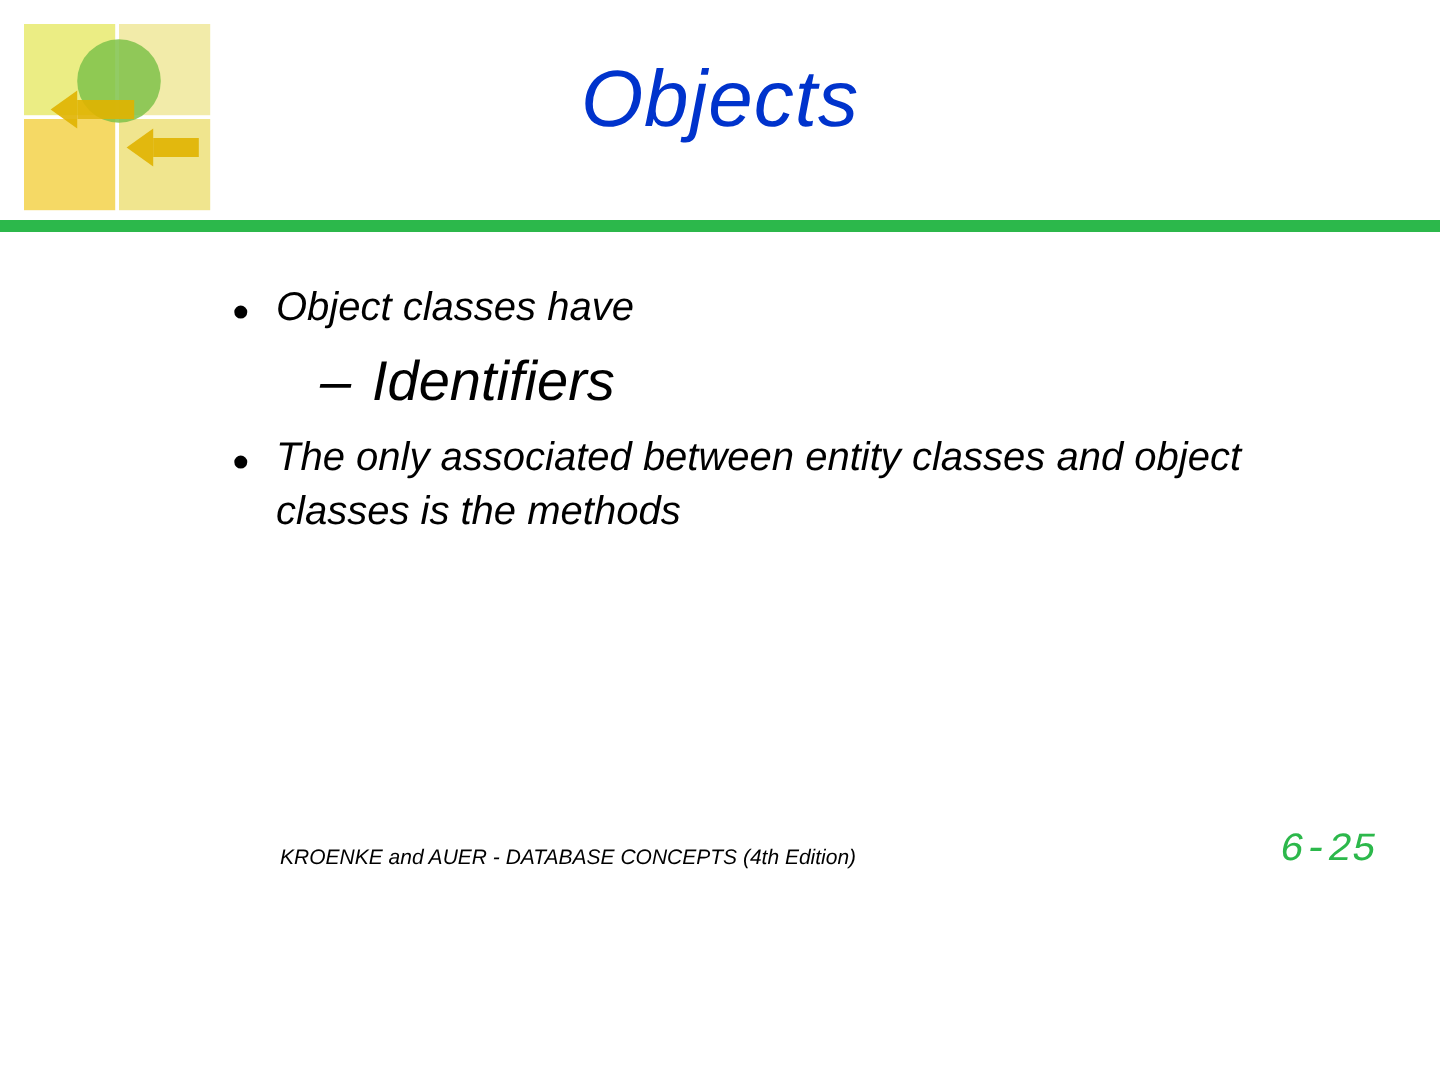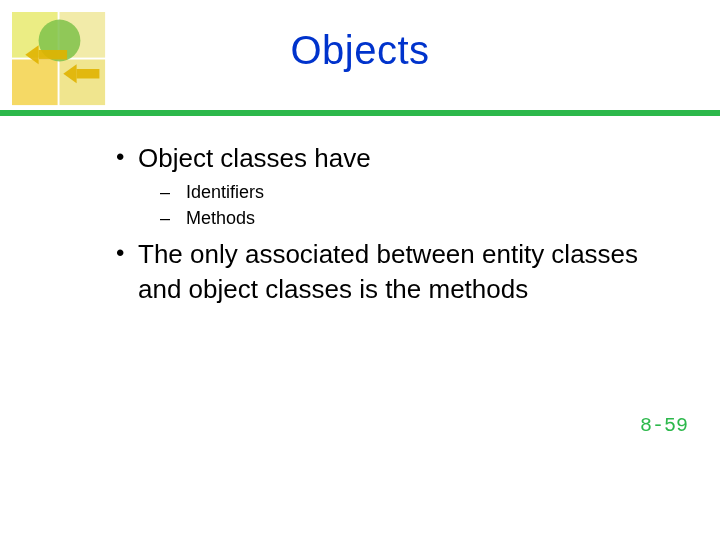--- a/index.html
+++ b/index.html
@@ -2,20 +2,21 @@
 <html><head>
 <meta charset="utf-8">
 <style>
   * { margin: 0; padding: 0; box-sizing: border-box; }
   html, body { width: 720px; height: 540px; overflow: hidden; font-family: Arial, Helvetica, sans-serif; background: #fff; }
   .slide {
     position: relative;
     width: 720px;
     height: 459px;
     background: #fff;
+    font-style: italic;
   }
   .logo {
     position: absolute;
     top: 12px;
     left: 12px;
     width: 95px;
     height: 95px;
   }
   .title {
     position: absolute;
@@ -38,23 +39,23 @@
   }
   .content {
     position: absolute;
     top: 135px;
     left: 110px;
     right: 40px;
     font-size: 18px;
     color: #000;
     line-height: 1.35;
   }
-  .l1 { font-size: 26px; margin: 6px 0 4px 0; padding-left: 28px; position: relative; }
+  .l1 { font-size: 20px; margin: 6px 0 4px 0; padding-left: 28px; position: relative; }
   .l1::before { content: "•"; position: absolute; left: 6px; top: 0; font-size: 24px; }
-  .l2 { font-size: 18px; margin: 2px 0 2px 50px; padding-left: 26px; position: relative; }
+  .l2 { font-size: 28px; margin: 2px 0 2px 50px; padding-left: 26px; position: relative; }
   .l2::before { content: "–"; position: absolute; left: 0; top: 0; }
   .l3 { font-size: 18px; margin: 2px 0 8px 100px; padding-left: 22px; position: relative; }
   .l3::before { content: "•"; position: absolute; left: 0; top: 0; font-size: 16px; }
   .footer {
     position: absolute;
     bottom: 22px;
     left: 140px;
     font-size: 10.5px;
     color: #000;
     line-height: 1.3;
@@ -86,22 +87,22 @@
     </svg>
   </div>
 
   <div class="title">Objects</div>
 
   <div class="divider"></div>
 
   <div class="content">
     <div class="l1">Object classes have</div>
     <div class="l2">Identifiers</div>
-    <div class="l2">Methods</div>
     <div class="l1">The only associated between entity classes and object classes is the methods</div>
   </div>
 
   <div class="footer">
+    <div>KROENKE and AUER - DATABASE CONCEPTS (4th Edition)</div>
   </div>
 
-  <div class="pagenum">8-59</div>
+  <div class="pagenum">6-25</div>
 
 </div>
 
 </body></html>

